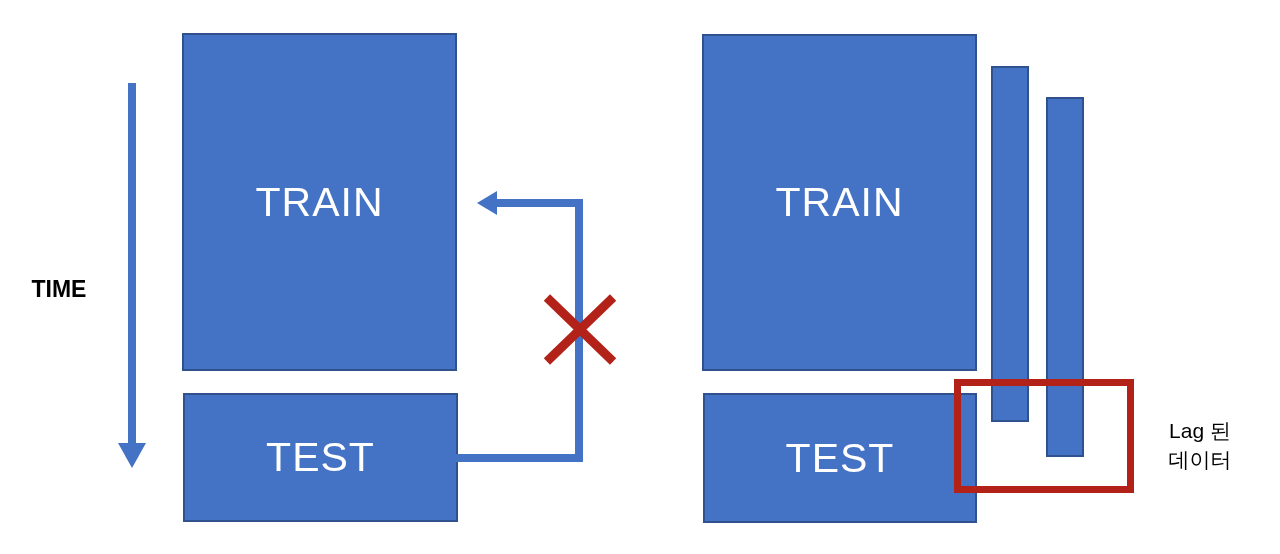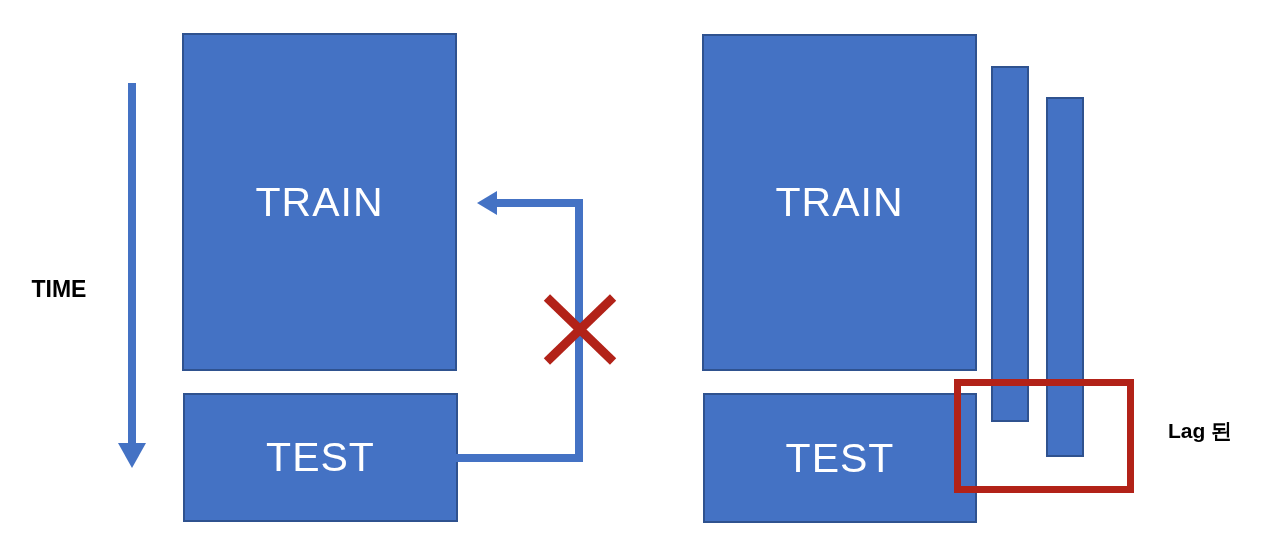--- a/index.html
+++ b/index.html
@@ -92,21 +92,21 @@
     z-index: 4;
   }
 
   
   .lag-note {
     left: 1143px; top: 416px; width: 114px;
     text-align: center;
     color: var(--label_black);
     font-size: 21px;
     line-height: 29px;
-    font-weight: 700;
+    font-weight: 400;
     z-index: 2;
   }
 
   
   .train-left  { left: 182px; top: 33px;  width: 275px; height: 338px; }
   .test-left   { left: 183px; top: 393px; width: 275px; height: 129px; }
   .train-right { left: 702px; top: 34px;  width: 275px; height: 337px; }
   .test-right  { left: 703px; top: 393px; width: 274px; height: 130px; }
 </style>
 </head>
@@ -145,13 +145,14 @@
   <span class="box-label">TEST</span>
 </div>
 
 <div class="abs lag-bar lag-bar-1"></div>
 <div class="abs lag-bar lag-bar-2"></div>
 
 <div class="abs red-rect"></div>
 
 <div class="abs lag-note">
   <div>Lag 된</div>
+  <div>데이터</div>
 </div>
 
 </body></html>

